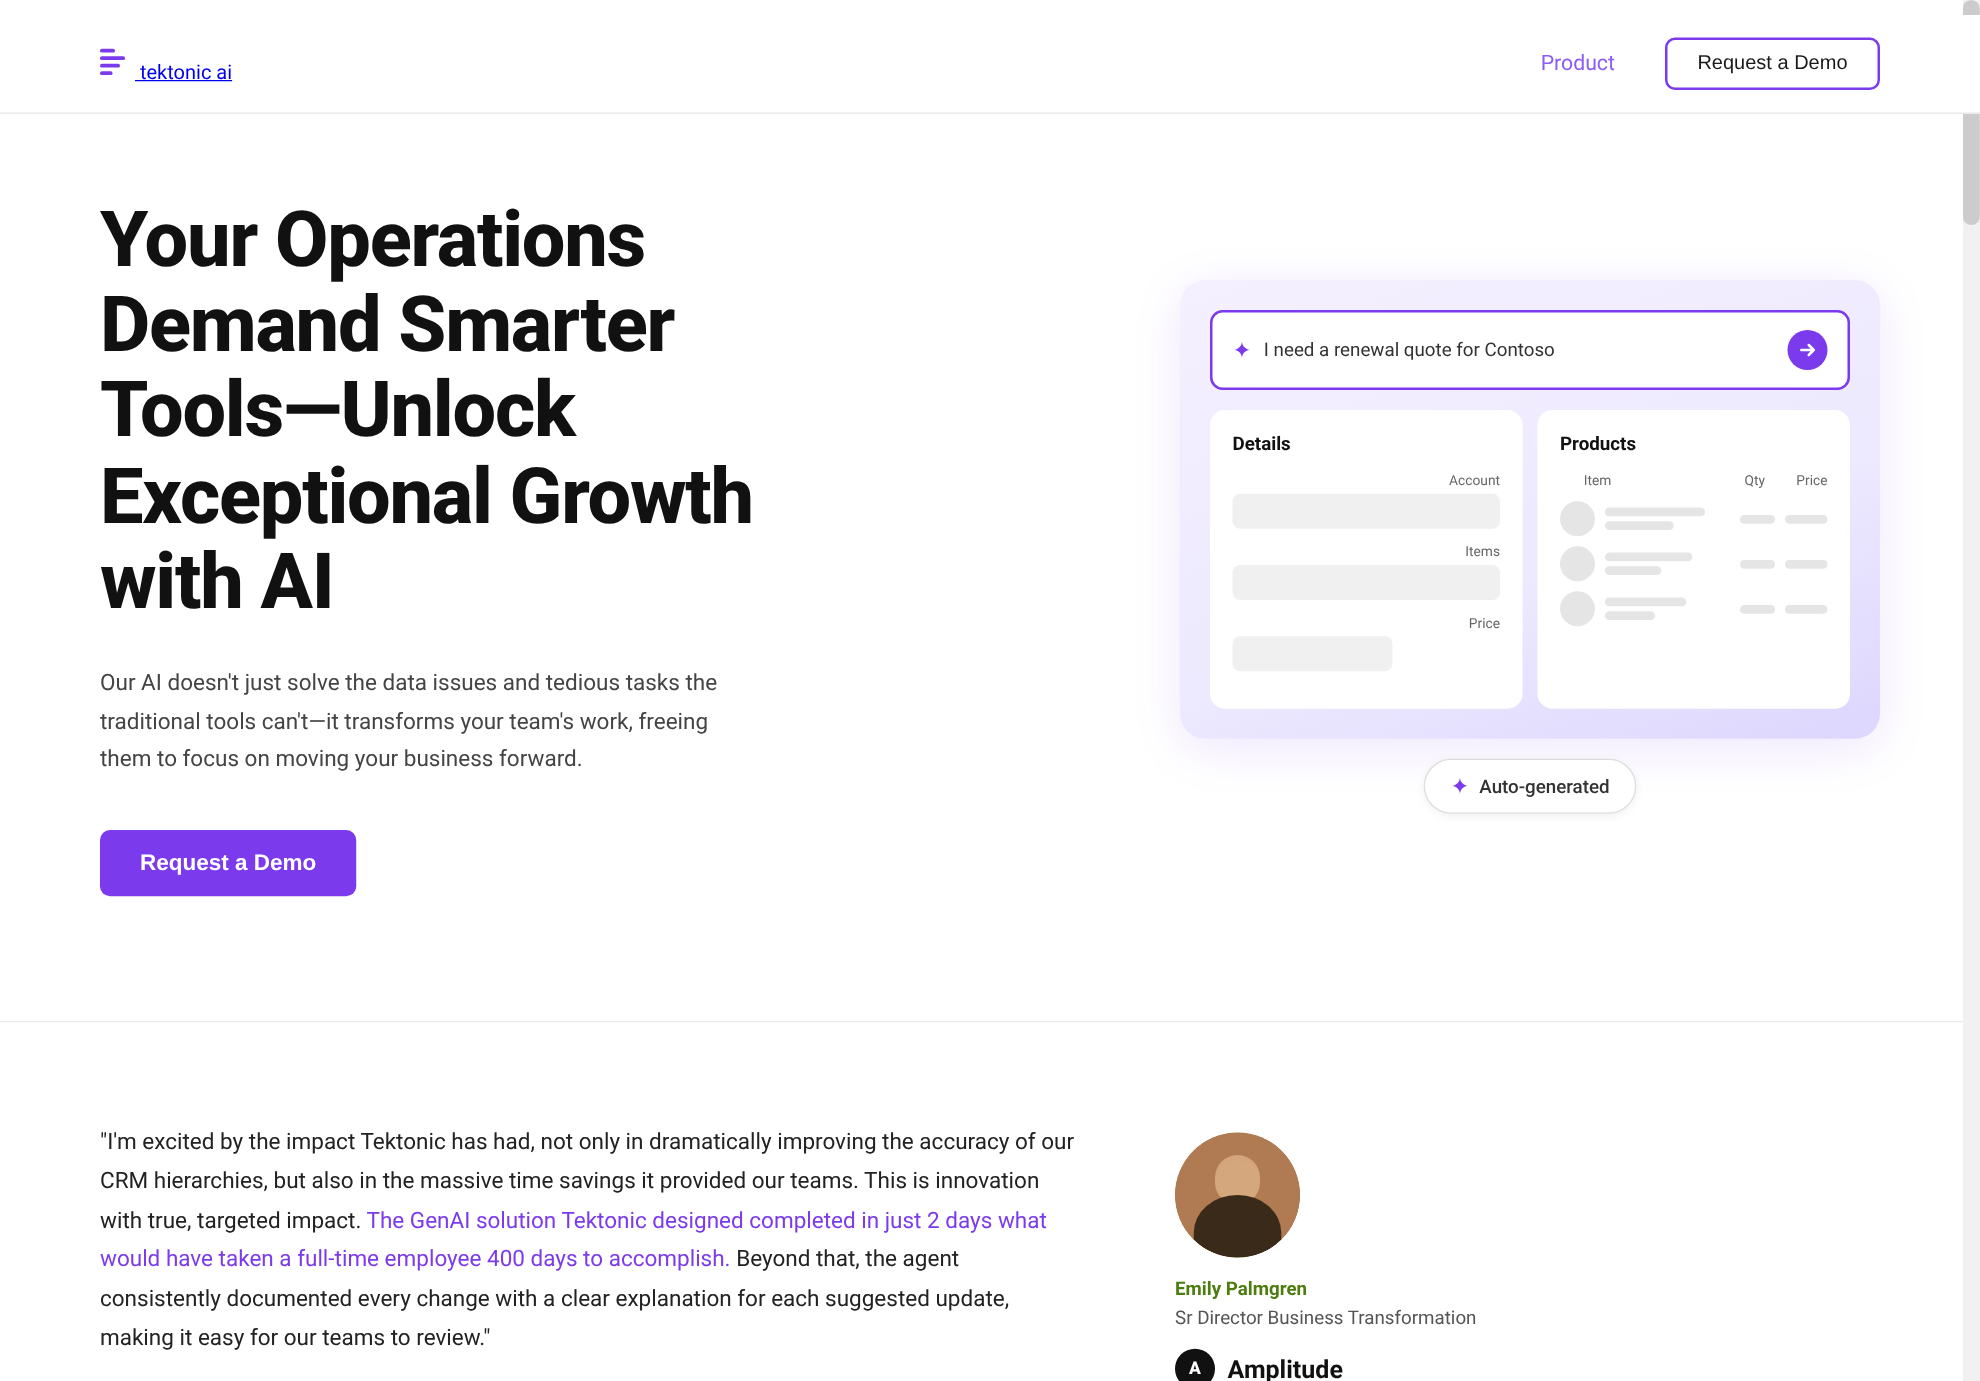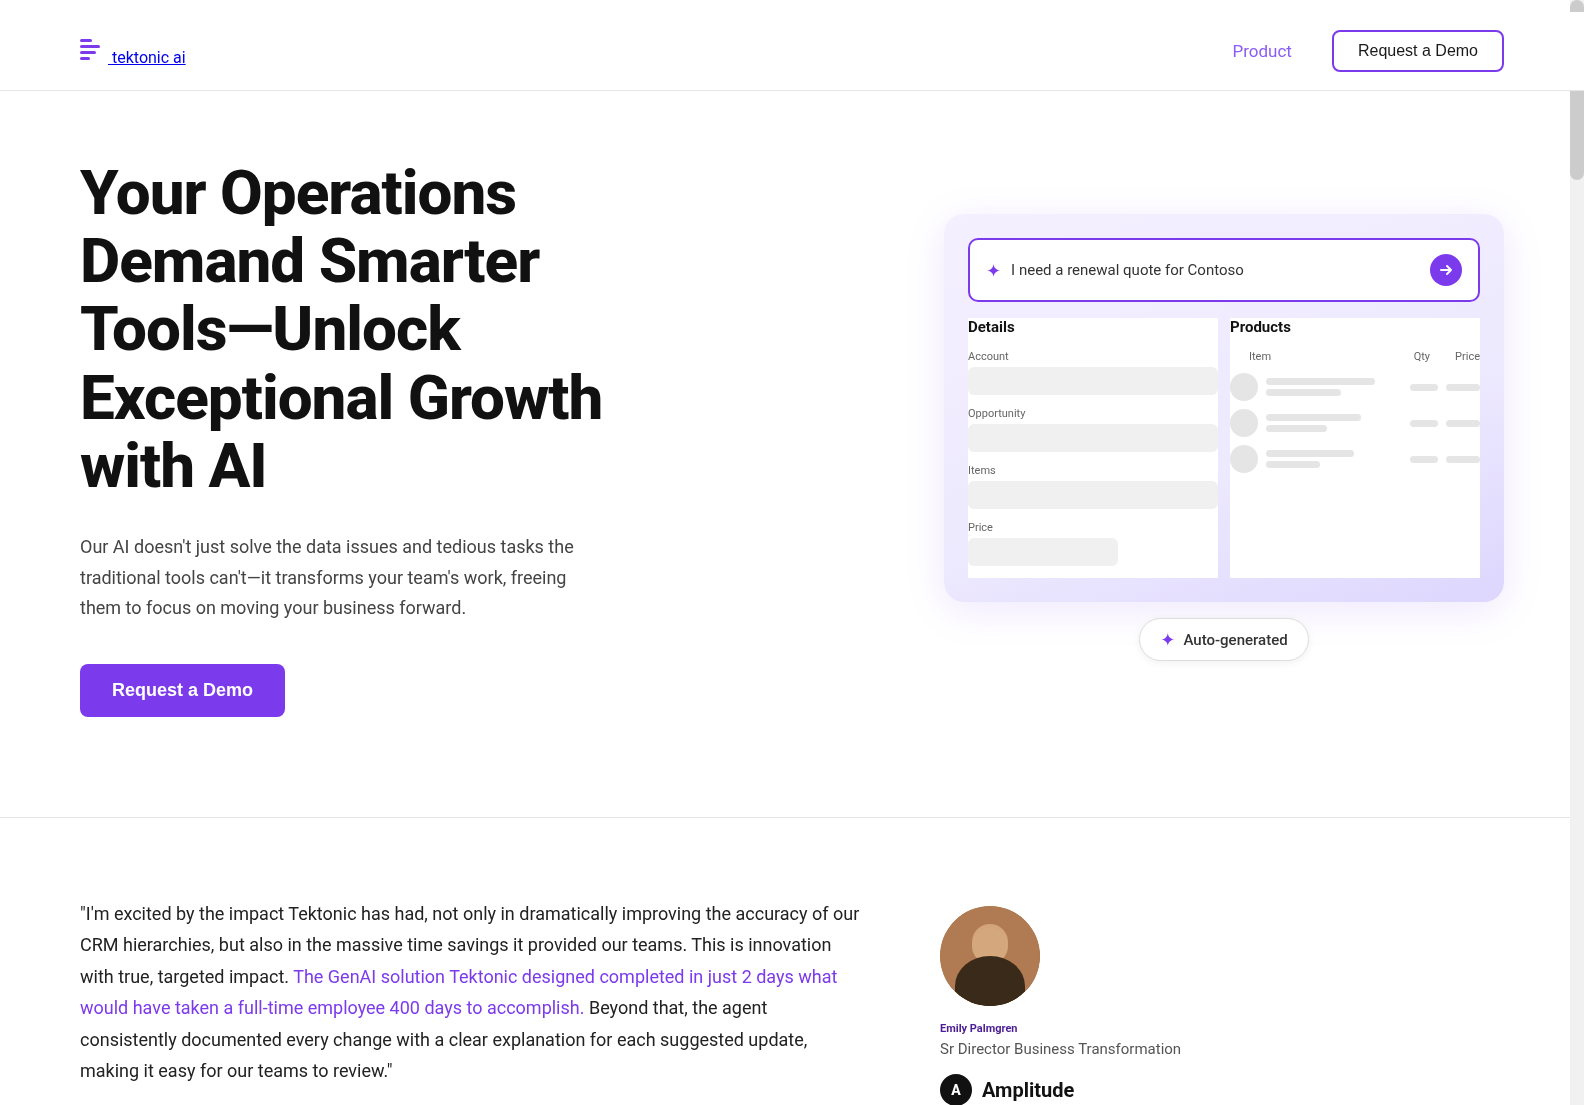--- a/index.html
+++ b/index.html
@@ -139,37 +139,39 @@
       flex-shrink: 0;
     }
 
     
     .panels {
       display: flex;
       gap: 12px;
     }
     .panel {
       background: #fff;
-      border-radius: 0;
+      border-radius: 12px;
+      padding: 18px;
       flex: 1;
     }
     .panel-title {
       font-size: 15px;
       font-weight: 700;
       color: #111;
       margin-bottom: 14px;
     }
     .form-field {
       margin-bottom: 12px;
     }
     .form-label {
       font-size: 11px;
       color: #666;
       margin-bottom: 4px;
       display: block;
+      text-align: right;
     }
     .form-skeleton-tall {
       height: 28px;
       background: #f0f0f0;
       border-radius: 6px;
       width: 100%;
     }
 
     
     .products-table {
@@ -394,24 +396,20 @@
         </div>
       </div>
 
       <div class="panels">
 
         <div class="panel">
           <div class="panel-title">Details</div>
 
           <div class="form-field">
             <span class="form-label">Account</span>
-            <div class="form-skeleton-tall"></div>
-          </div>
-          <div class="form-field">
-            <span class="form-label">Opportunity</span>
             <div class="form-skeleton-tall"></div>
           </div>
           <div class="form-field">
             <span class="form-label">Items</span>
             <div style="height:28px; background:#f0f0f0; border-radius:6px; width:100%;"></div>
           </div>
           <div class="form-field">
             <span class="form-label">Price</span>
             <div style="height:28px; background:#f0f0f0; border-radius:6px; width:60%;"></div>
           </div>
@@ -480,21 +478,21 @@
       <div class="avatar-person">
         <svg width="100" height="100" viewBox="0 0 100 100" xmlns="http://www.w3.org/2000/svg">
           <circle cx="50" cy="50" r="50" fill="#b07a52"></circle>
           <circle cx="50" cy="36" r="18" fill="#d4a47c"></circle>
           <ellipse cx="50" cy="95" rx="32" ry="28" fill="#2a1a0a"></ellipse>
           <rect x="28" y="54" width="44" height="30" rx="8" fill="#2a1a0a"></rect>
         </svg>
       </div>
     </div>
     <div>
-      <strong style="font-size:11px; color:#4c1d95; display:block; margin-bottom:4px;">Emily Palmgren</strong>
+      <strong style="font-size:15px; color:#4d7c0f; display:block; margin-bottom:4px;">Emily Palmgren</strong>
       <span style="font-size:15px; color:#555;">Sr Director Business Transformation</span>
     </div>
     <div class="company-logo">
       <div class="amplitude-icon">
         <span>A</span>
       </div>
       <span>Amplitude</span>
     </div>
   </div>
 </section>

